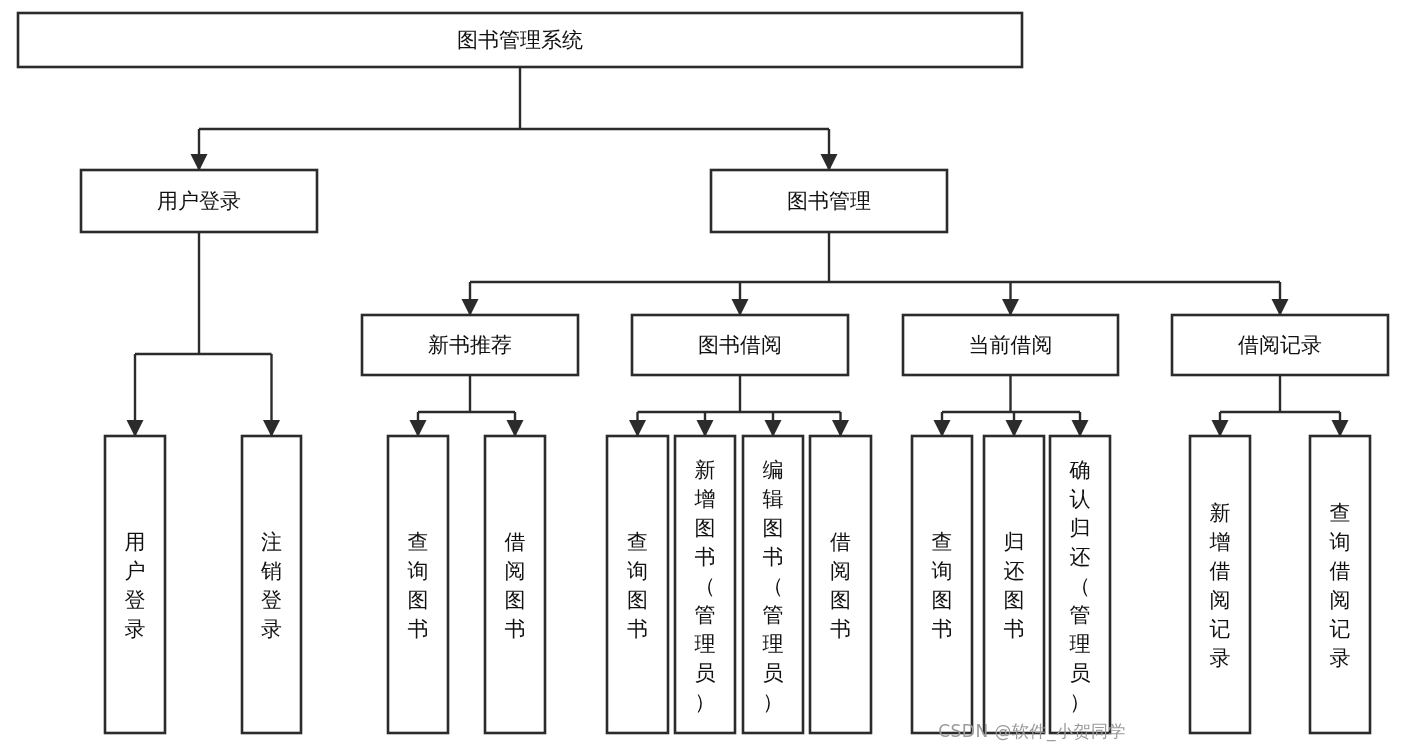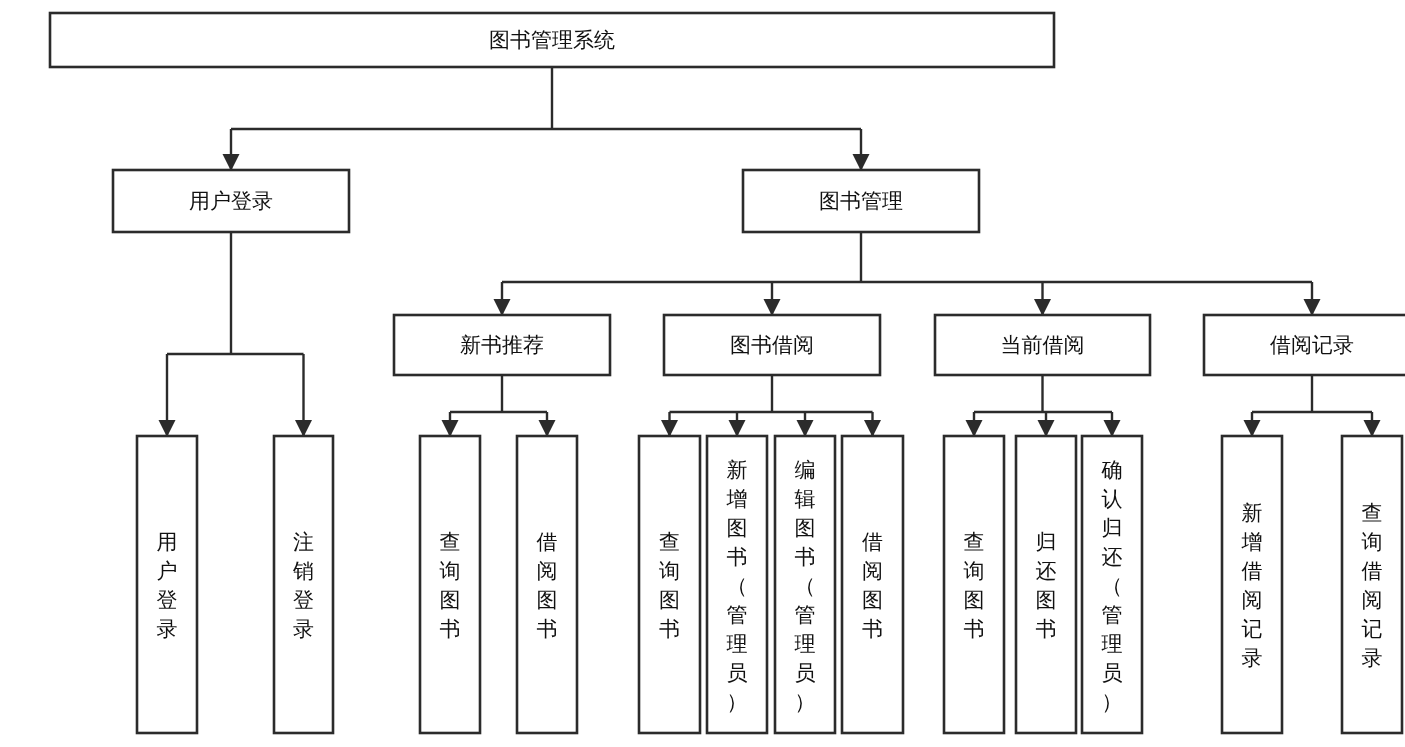--- a/index.html
+++ b/index.html
@@ -11,21 +11,20 @@
     width: 1405px;
     height: 747px;
     font-family: "DejaVu Sans", "Liberation Sans", sans-serif;
     overflow: hidden;
   }
   #diagram-root {
     position: relative;
     width: 1134px;
     height: 747px;
     background: #ffffff;
-    margin-left: 32px;
   }
   svg.flow {
     position: absolute;
     left: 0;
     top: 0;
     width: 1405px;
     height: 747px;
     display: block;
   }
   .node-rect {
@@ -202,13 +201,14 @@
         <g>
           <rect class="node-rect" x="1190" y="436" width="60" height="297"></rect>
           <text class="node-label-v" x="1220" y="520.12"><tspan x="1220" dy="0">新</tspan><tspan x="1220" dy="29">增</tspan><tspan x="1220" dy="29">借</tspan><tspan x="1220" dy="29">阅</tspan><tspan x="1220" dy="29">记</tspan><tspan x="1220" dy="29">录</tspan></text>
         </g>
         <g>
           <rect class="node-rect" x="1310" y="436" width="60" height="297"></rect>
           <text class="node-label-v" x="1340" y="520.12"><tspan x="1340" dy="0">查</tspan><tspan x="1340" dy="29">询</tspan><tspan x="1340" dy="29">借</tspan><tspan x="1340" dy="29">阅</tspan><tspan x="1340" dy="29">记</tspan><tspan x="1340" dy="29">录</tspan></text>
         </g>
       </g>
   </svg>
+  <div class="watermark">CSDN @软件_小贺同学</div>
 </div>
 
 </body></html>

